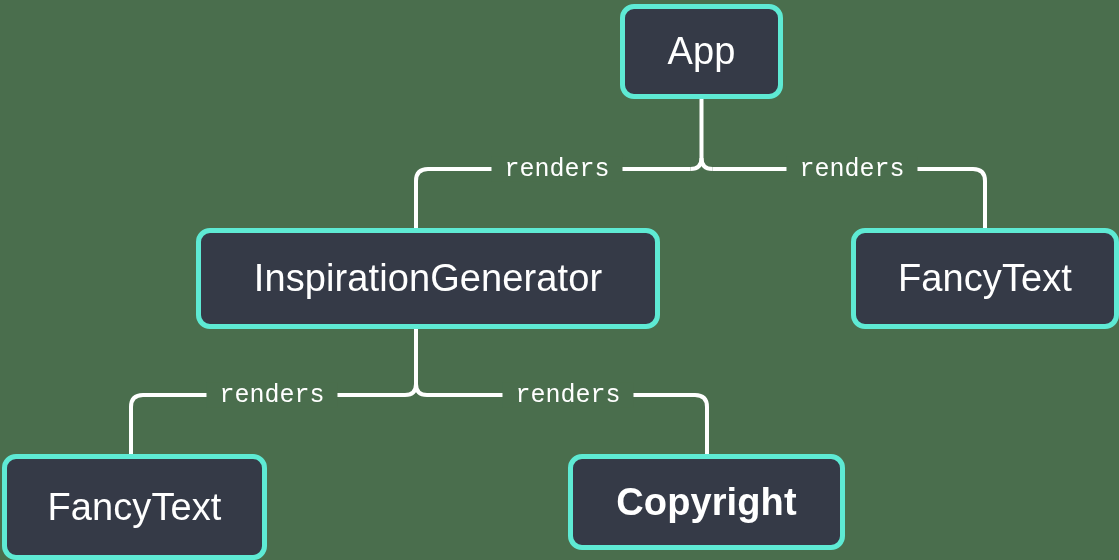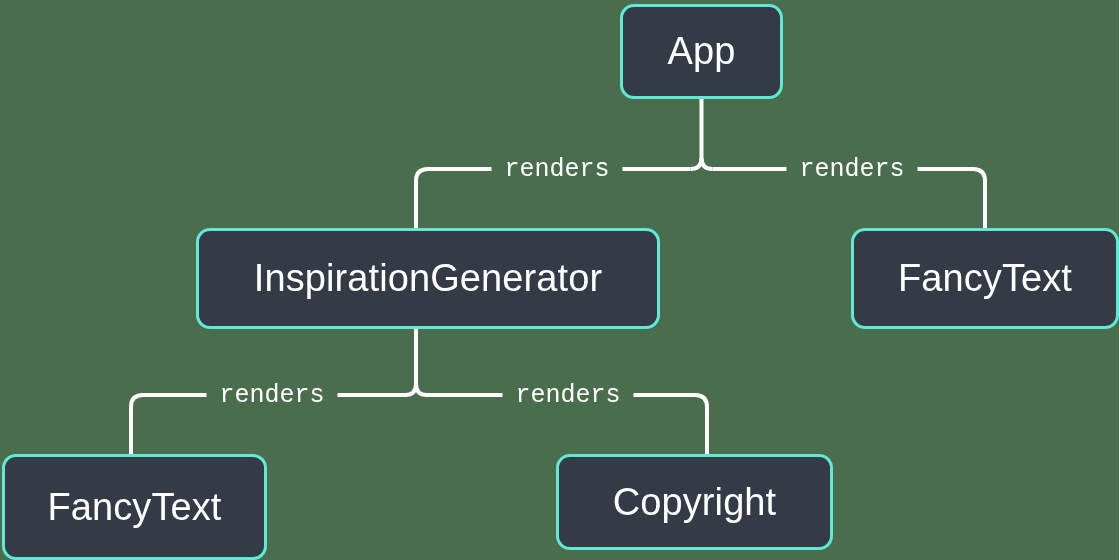--- a/index.html
+++ b/index.html
@@ -24,21 +24,21 @@
     left: 0;
     top: 0;
     width: 1119px;
     height: 560px;
     pointer-events: none;
   }
   .node-box {
     position: absolute;
     box-sizing: border-box;
     background: #353a47;
-    border: 3px solid #5eead4;
+    border: 5px solid #5eead4;
     border-radius: 14px;
     display: flex;
     align-items: center;
     justify-content: center;
     color: #ffffff;
     font-size: 38px;
     font-weight: 400;
     letter-spacing: 0.1px;
     white-space: nowrap;
   }
@@ -91,17 +91,17 @@
   </div>
 
   <div class="node-box" style="left:851px; top:228px; width:268px; height:101px;">
     <span>FancyText</span>
   </div>
 
   <div class="node-box" style="left:2px; top:454px; width:265px; height:106px;">
     <span>FancyText</span>
   </div>
 
-  <div class="node-box" style="left:556px; top:454px; width:277px; height:96px;">
+  <div class="node-box" style="left:568px; top:454px; width:277px; height:96px;font-weight:bold;">
     <span>Copyright</span>
   </div>
 
 </div>
 
 </body></html>

